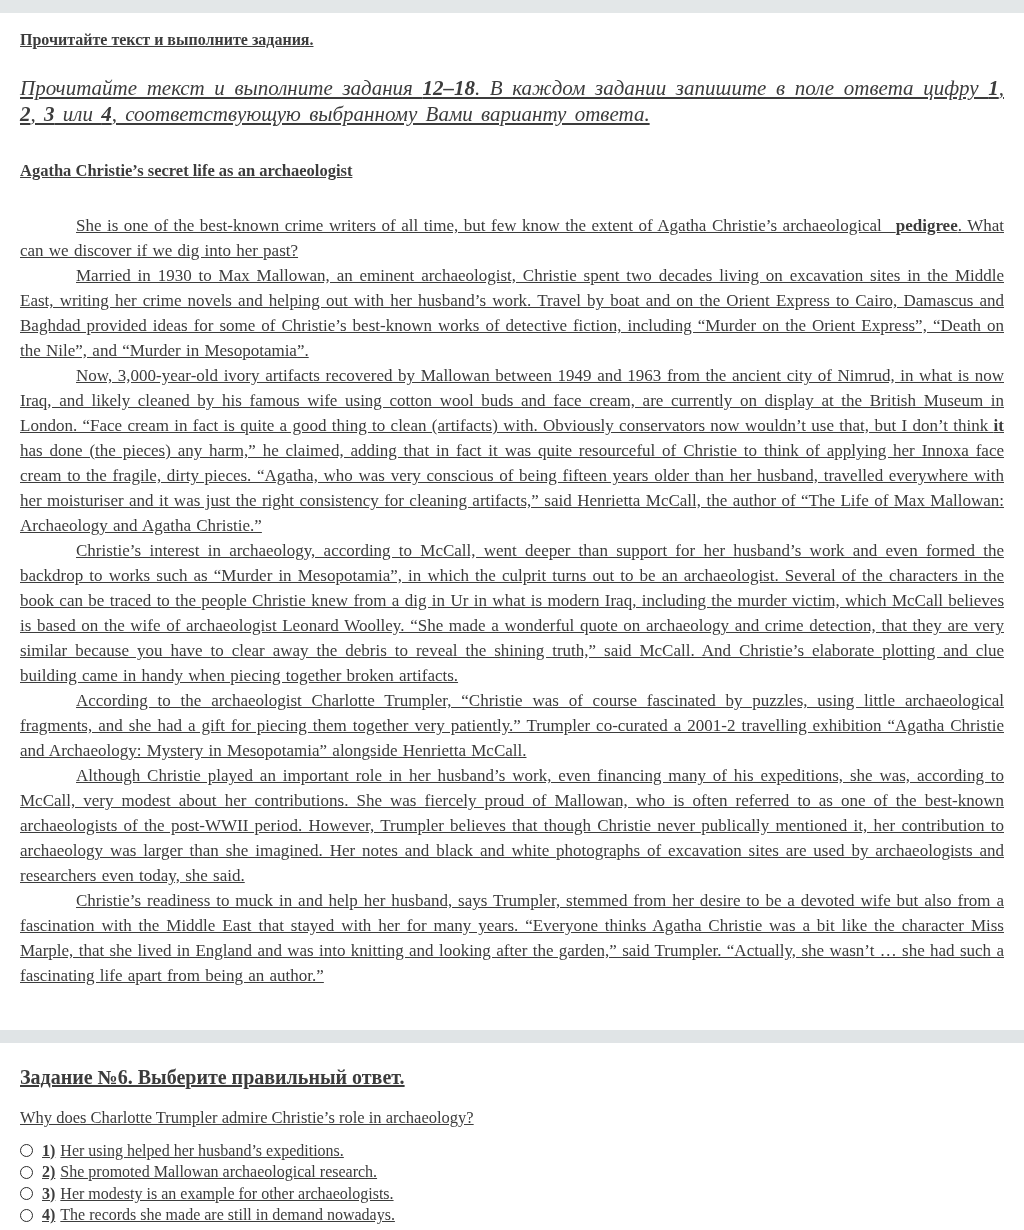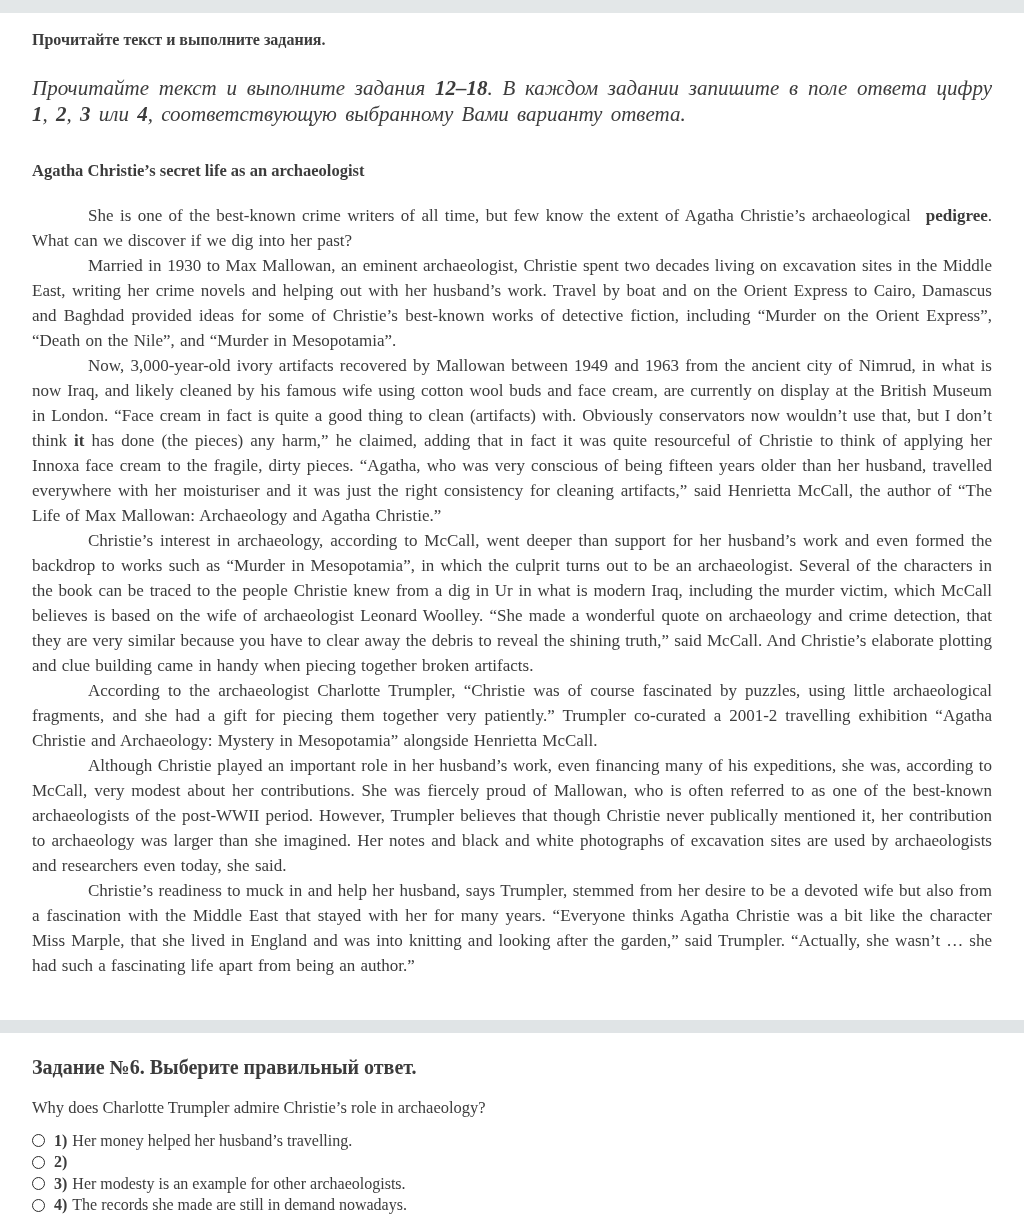--- a/index.html
+++ b/index.html
@@ -14,21 +14,22 @@
     overflow: hidden;
     font-family: "Liberation Serif", "DejaVu Serif", serif;
     color: #3c3c3c;
   }
   .top-bar {
     width: 100%;
     height: 13px;
     background: #e3e7e8;
   }
   .content {
-    padding: 0 32px;
+    padding: 0 20px;
+    text-decoration: underline;
   }
   .instructions-heading {
     margin: 17px 0 0 0;
     font-size: 16px;
     font-weight: bold;
     line-height: 20px;
   }
   .instructions {
     margin: 25px 0 0 0;
     font-style: italic;
@@ -37,21 +38,21 @@
     text-align: justify;
     word-spacing: 3px;
   }
   .article-title {
     margin: 34px 0 0 0;
     font-size: 16.5px;
     font-weight: bold;
     line-height: 20px;
   }
   .article {
-    margin-top: 22px;
+    margin-top: 32px;
   }
   .article p {
     margin: 0;
     font-size: 17px;
     line-height: 25px;
     text-align: justify;
     text-indent: 56px;
     word-spacing: 1px;
   }
   .bold { font-weight: bold; }
@@ -125,25 +126,26 @@
 
 <div class="content">
   <div class="task-heading">Задание №6. Выберите правильный ответ.</div>
 
   <div class="question">Why does Charlotte Trumpler admire Christie’s role in archaeology?</div>
 
   <div class="options">
     <div class="option">
       <span class="radio"></span>
       <span class="opt-num">1)</span>
-      <span class="opt-text">Her money helped her husband’s travelling.</span>
+      <span class="opt-text">Her using helped her husband’s expeditions.</span>
     </div>
     <div class="option">
       <span class="radio"></span>
       <span class="opt-num">2)</span>
+      <span class="opt-text">She promoted Mallowan archaeological research.</span>
     </div>
     <div class="option">
       <span class="radio"></span>
       <span class="opt-num">3)</span>
       <span class="opt-text">Her modesty is an example for other archaeologists.</span>
     </div>
     <div class="option">
       <span class="radio"></span>
       <span class="opt-num">4)</span>
       <span class="opt-text">The records she made are still in demand nowadays.</span>

